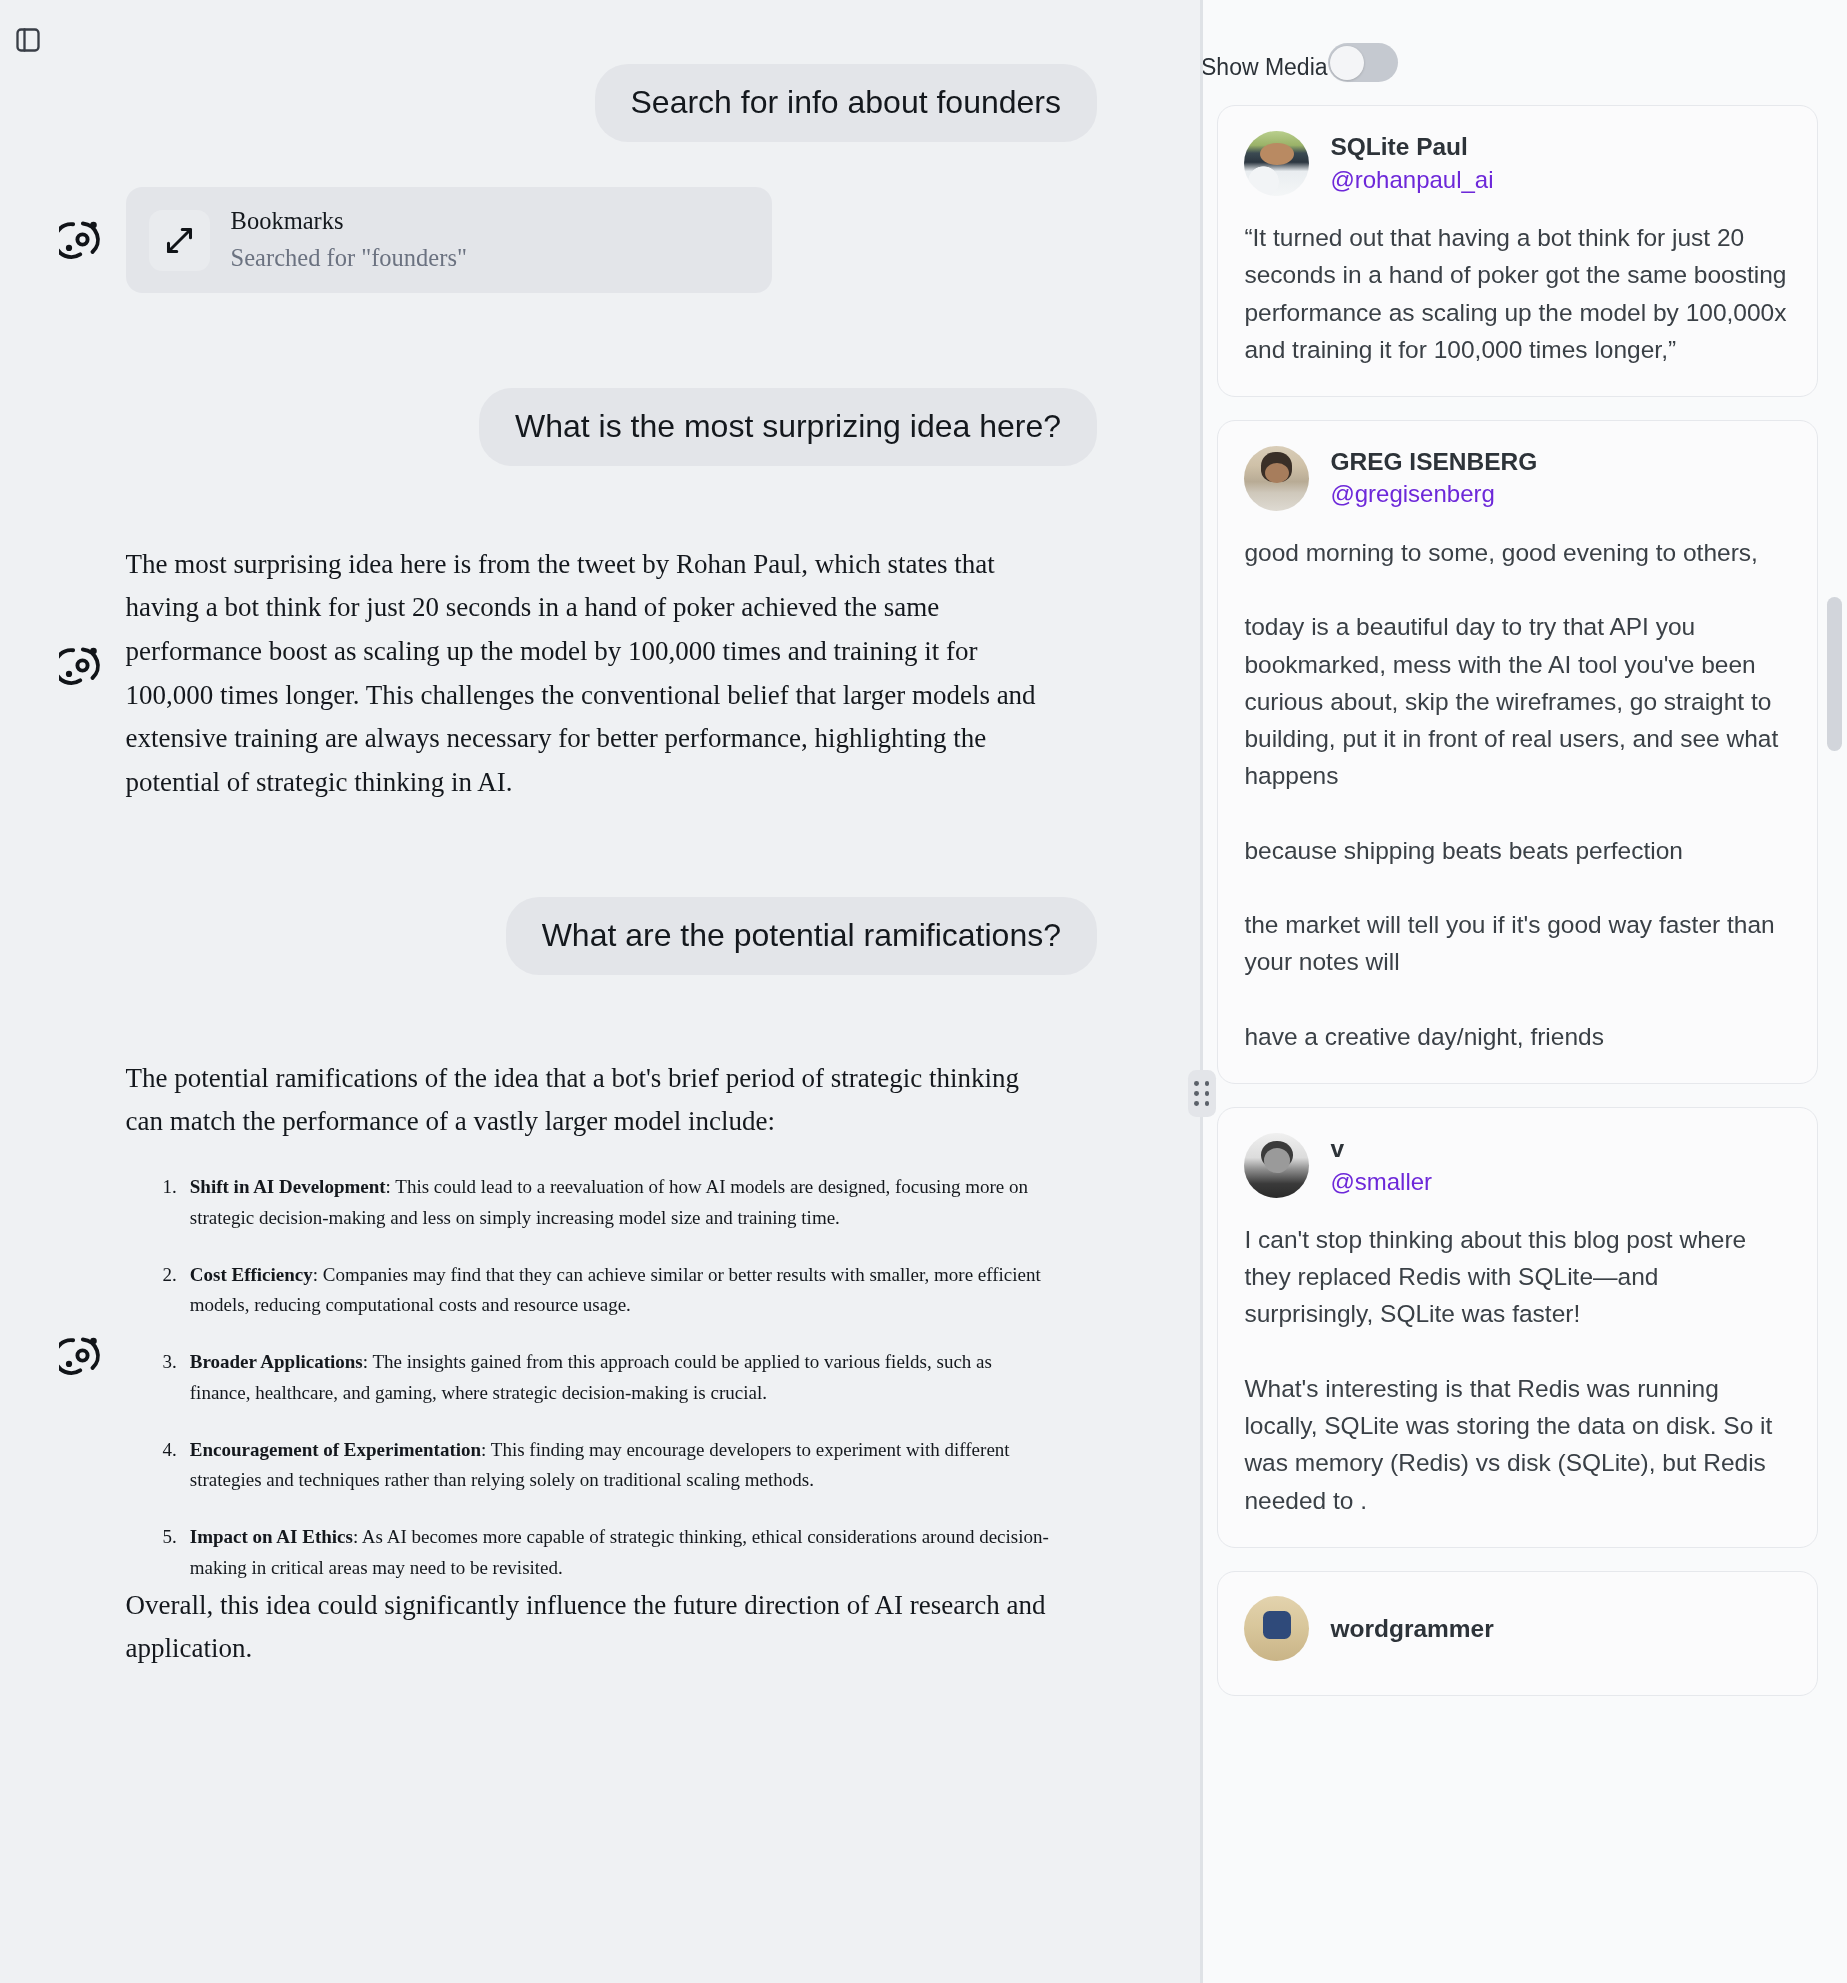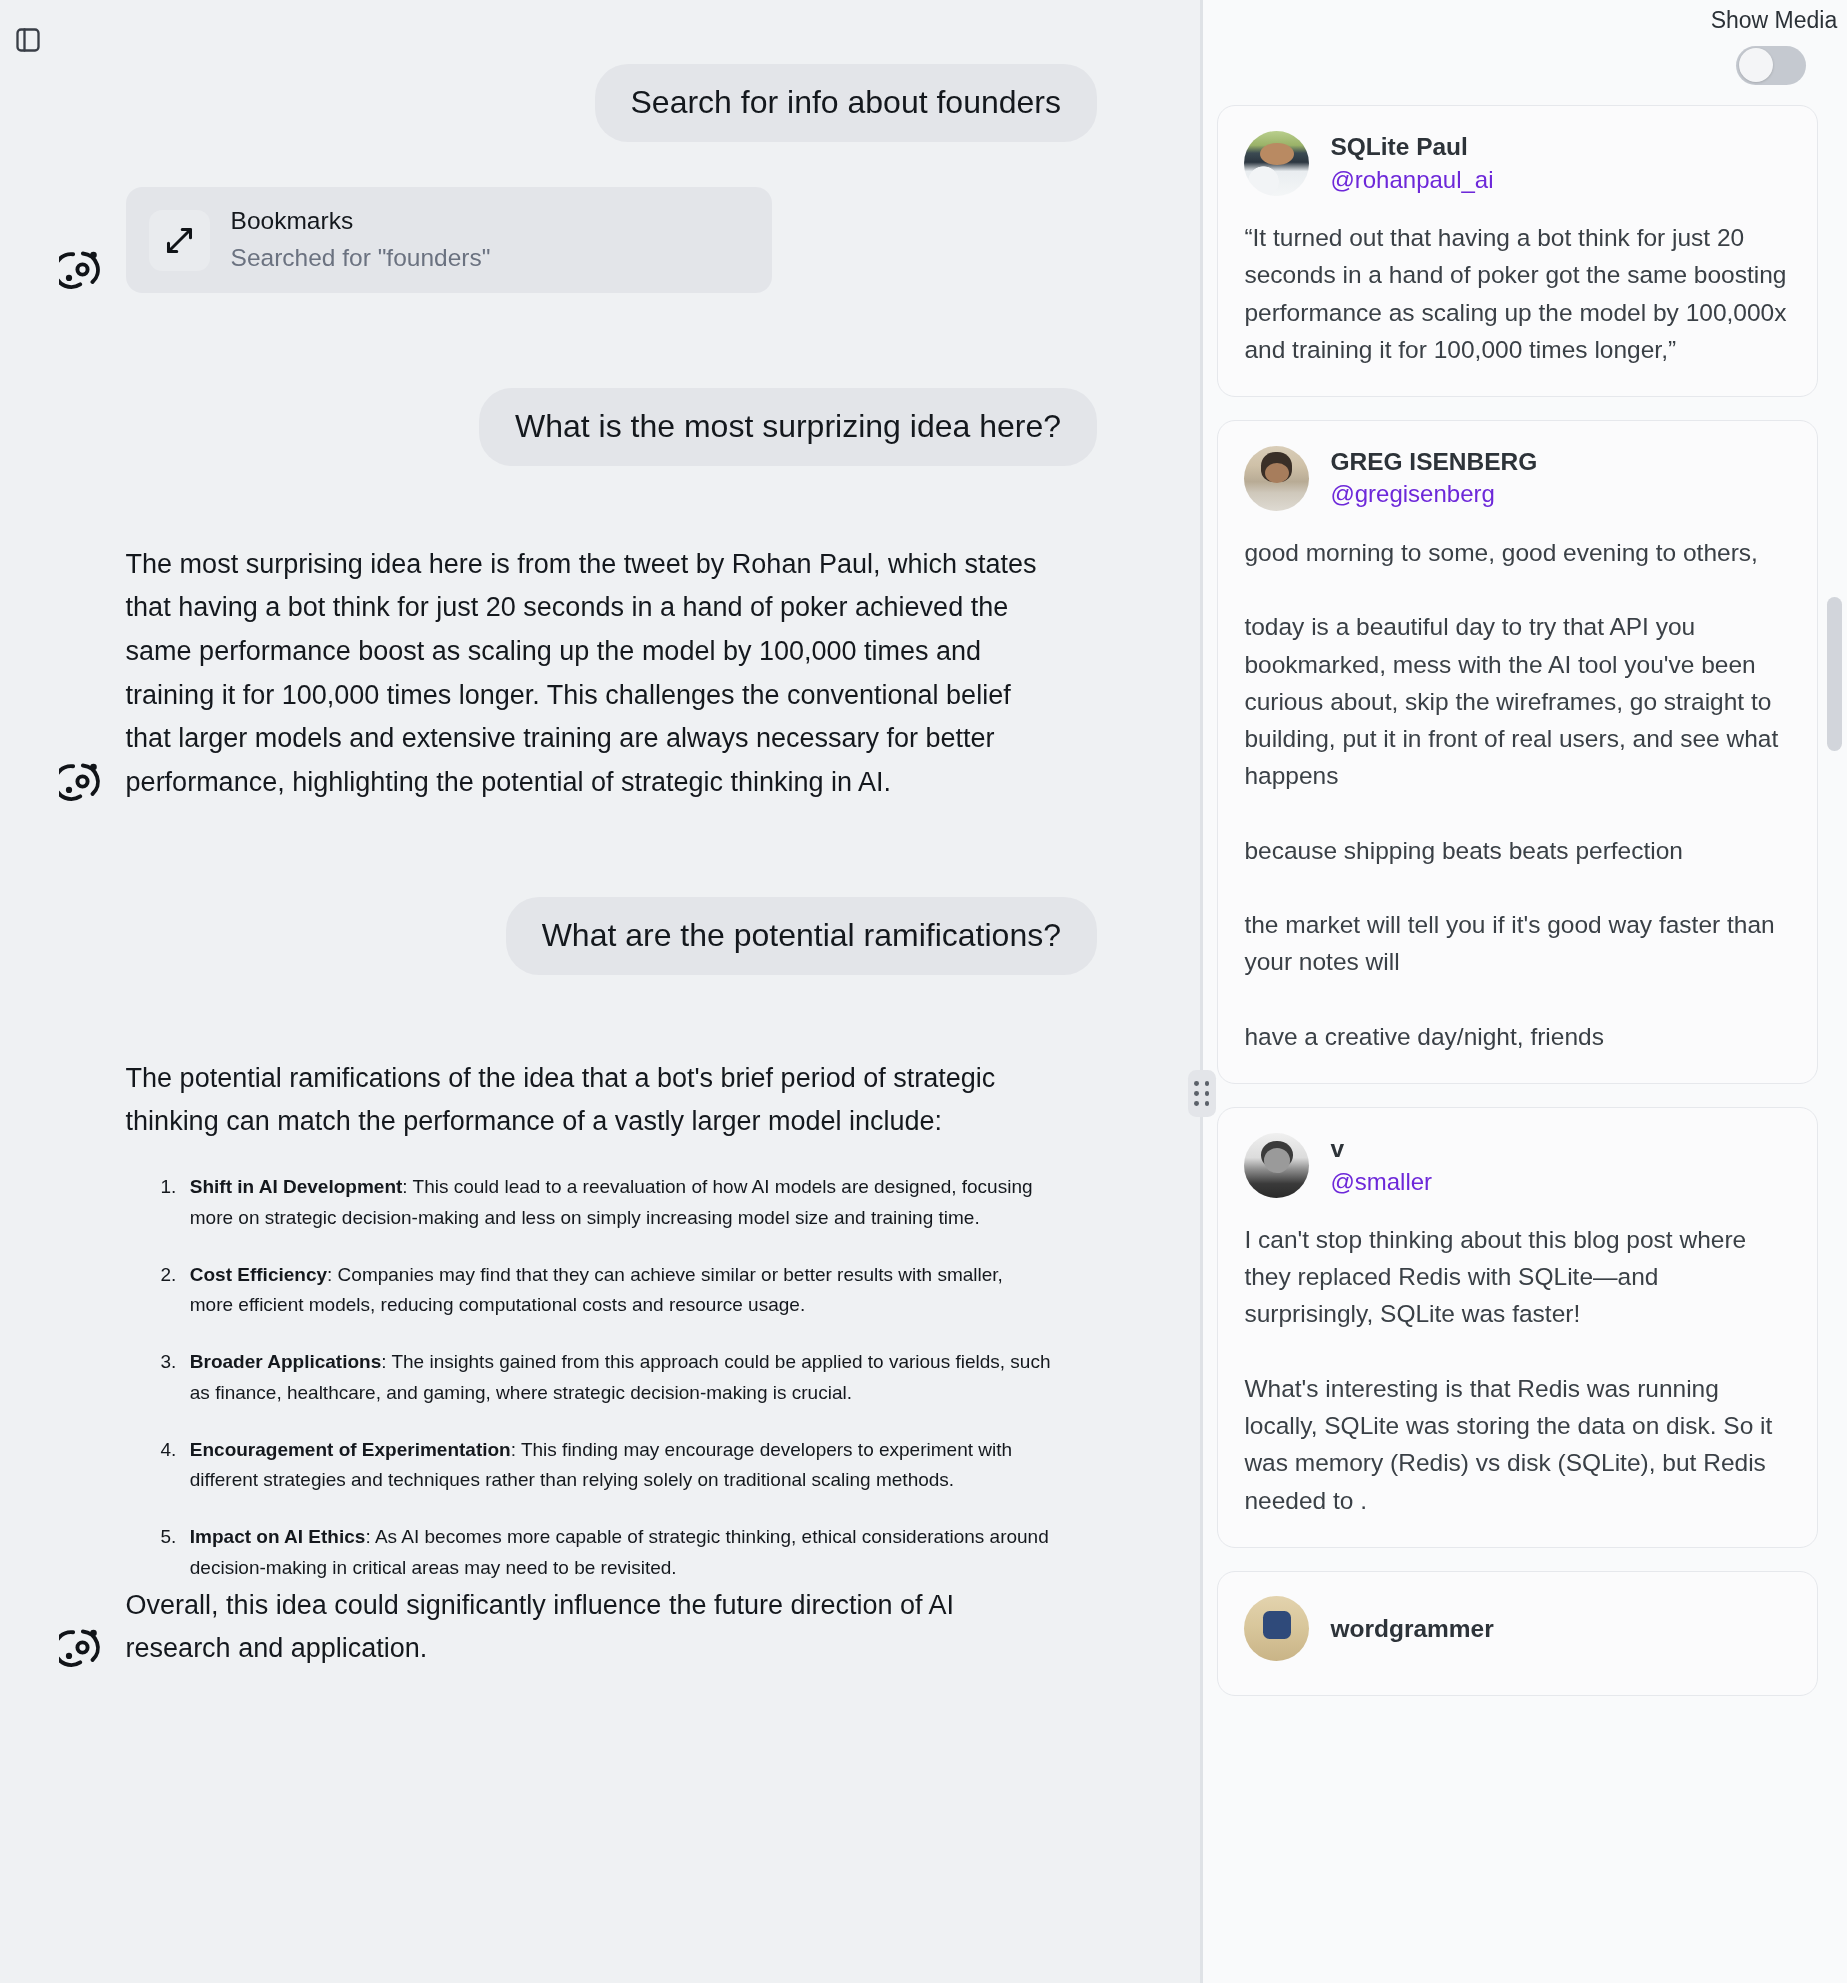--- a/index.html
+++ b/index.html
@@ -76,21 +76,22 @@
     font-size: 32px;
     line-height: 1.25;
     color: #14181d;
     max-width: 818px;
     cursor: default;
   }
 
   
   .row-assistant {
     display: flex;
-    align-items: flex-end;
+    align-items: center;
+    font-family: Liberation Serif, serif;
   }
   .row-assistant.a1 { margin-top: 41px; }
   .row-assistant.a2 { margin-top: 57px; }
   .row-assistant.a3 { margin-top: 62px; }
 
   .bot-avatar {
     flex: 0 0 auto;
     width: 47px;
     height: 47px;
     margin-left: 59px;
@@ -206,21 +207,20 @@
     overflow: hidden;
   }
 
   .media-header {
     position: absolute;
     top: 0;
     right: 0;
     width: 646px;
     height: 82px;
     display: flex;
-    flex-direction: column;
     align-items: flex-end;
     padding: 6.5px 9.8px 0 0;
     z-index: 4;
     background: #f9fafb;
   }
   .show-media-label {
     font-size: 23px;
     color: #2b3137;
     line-height: 1.2;
   }

